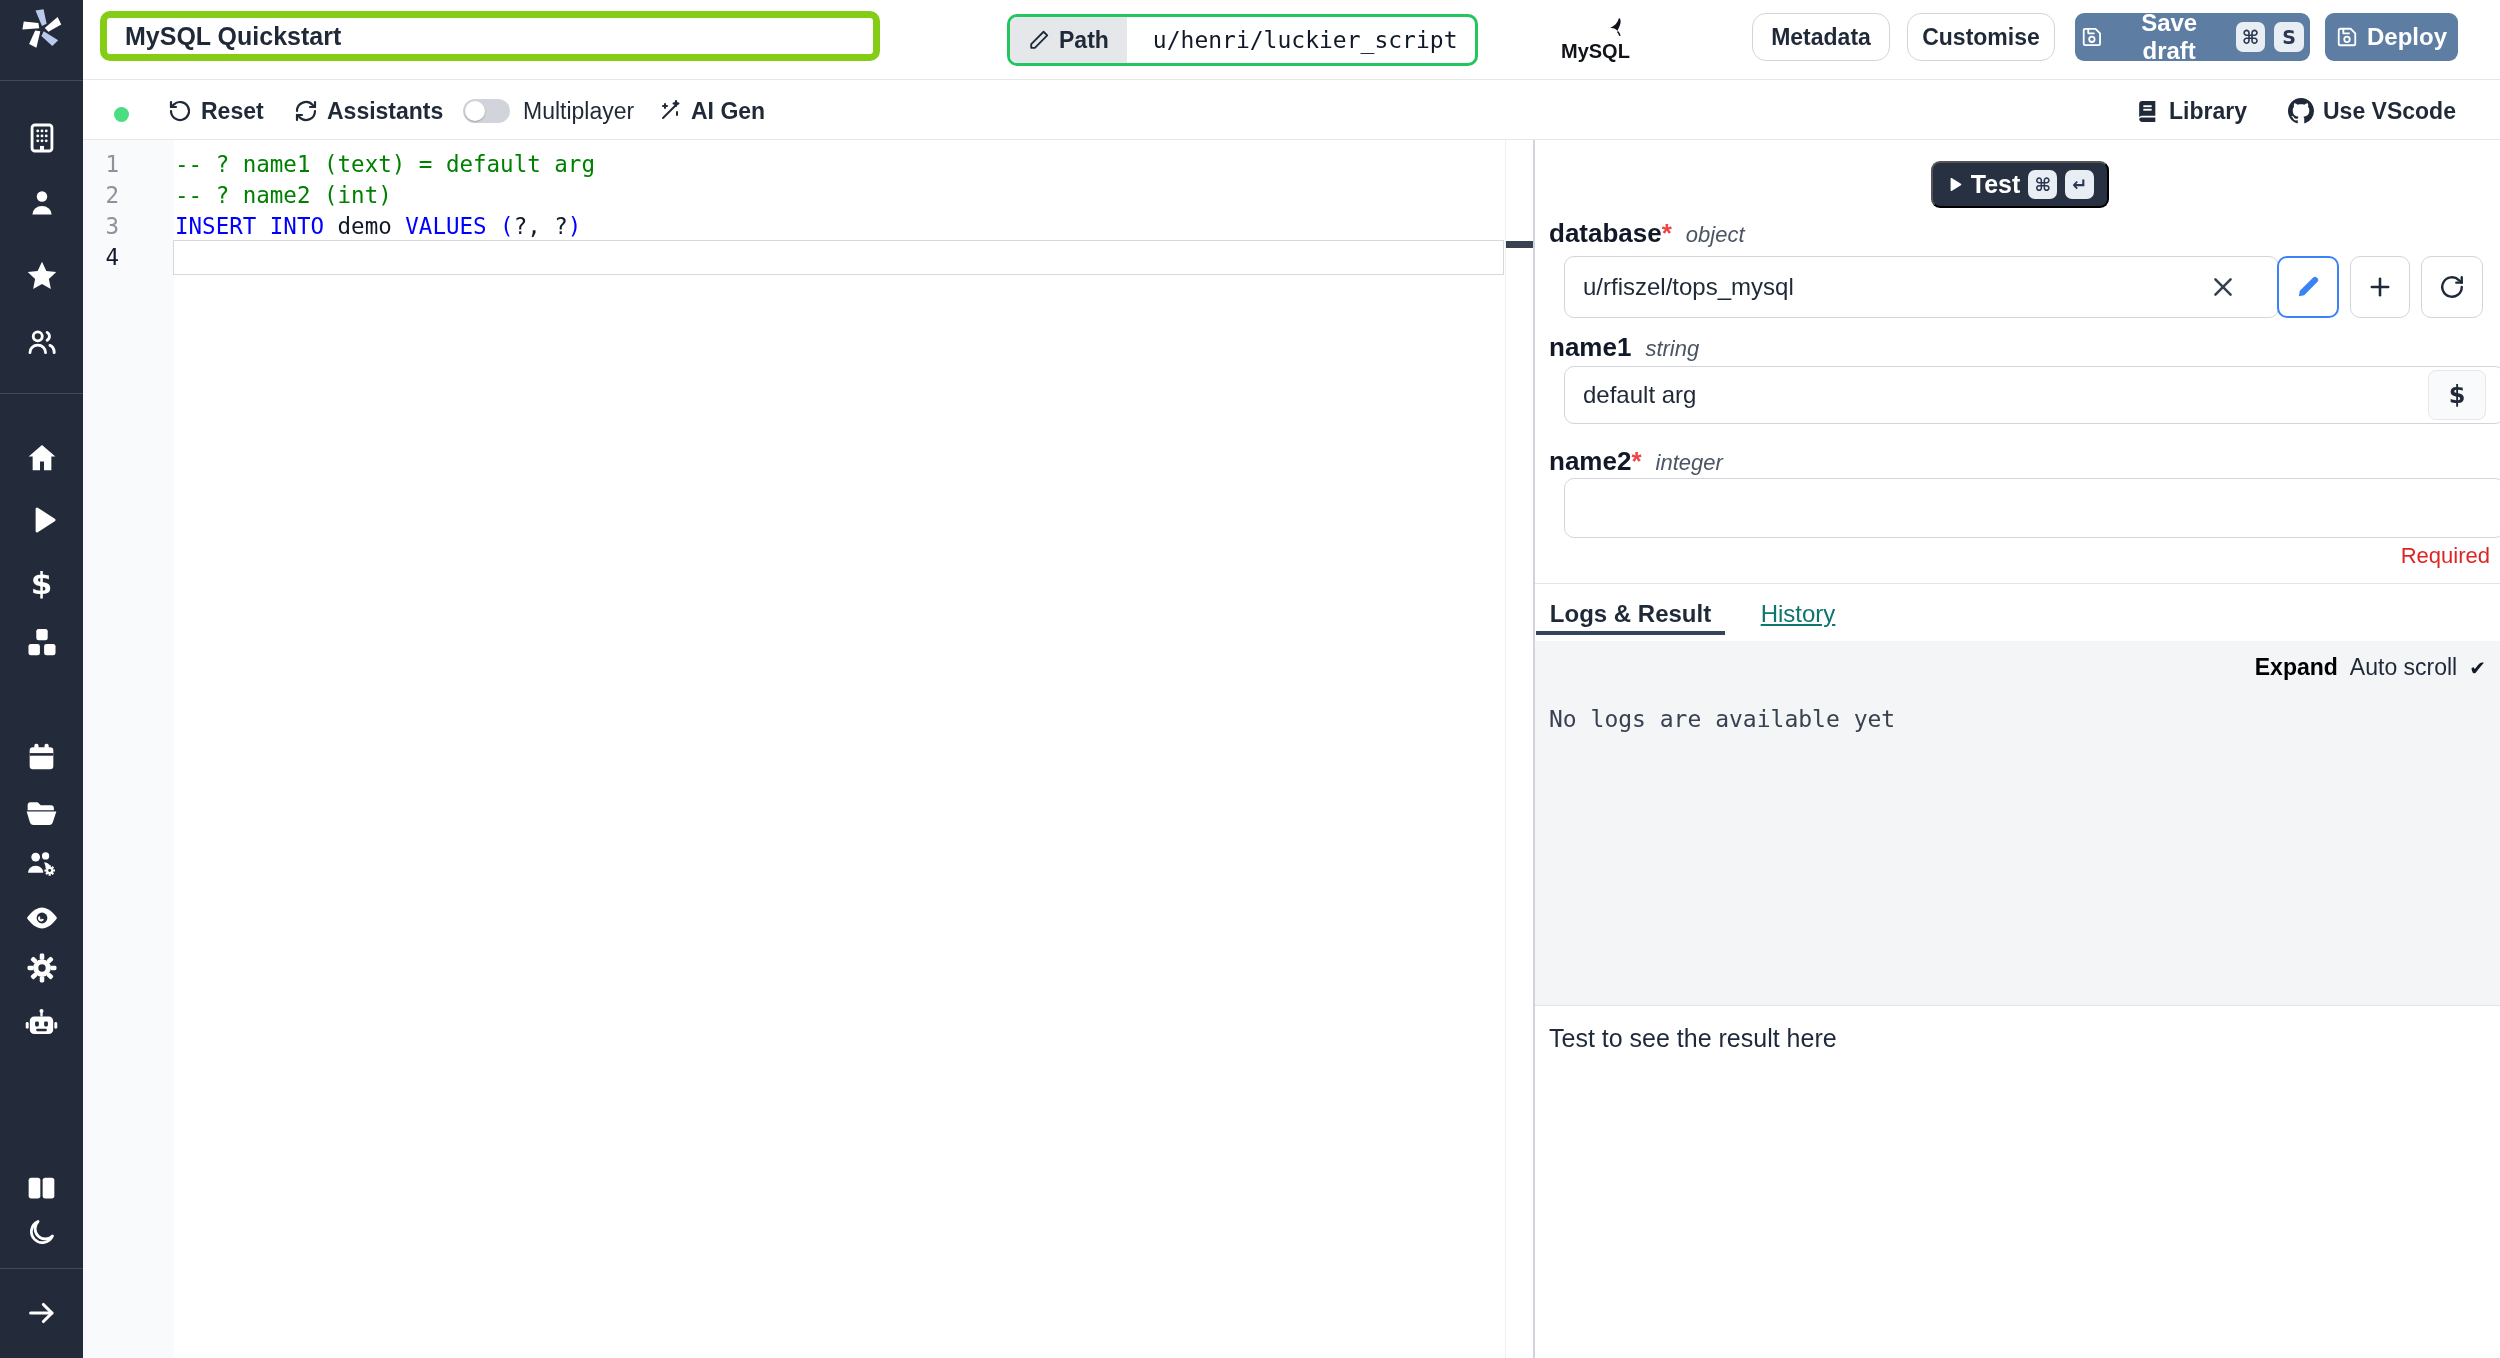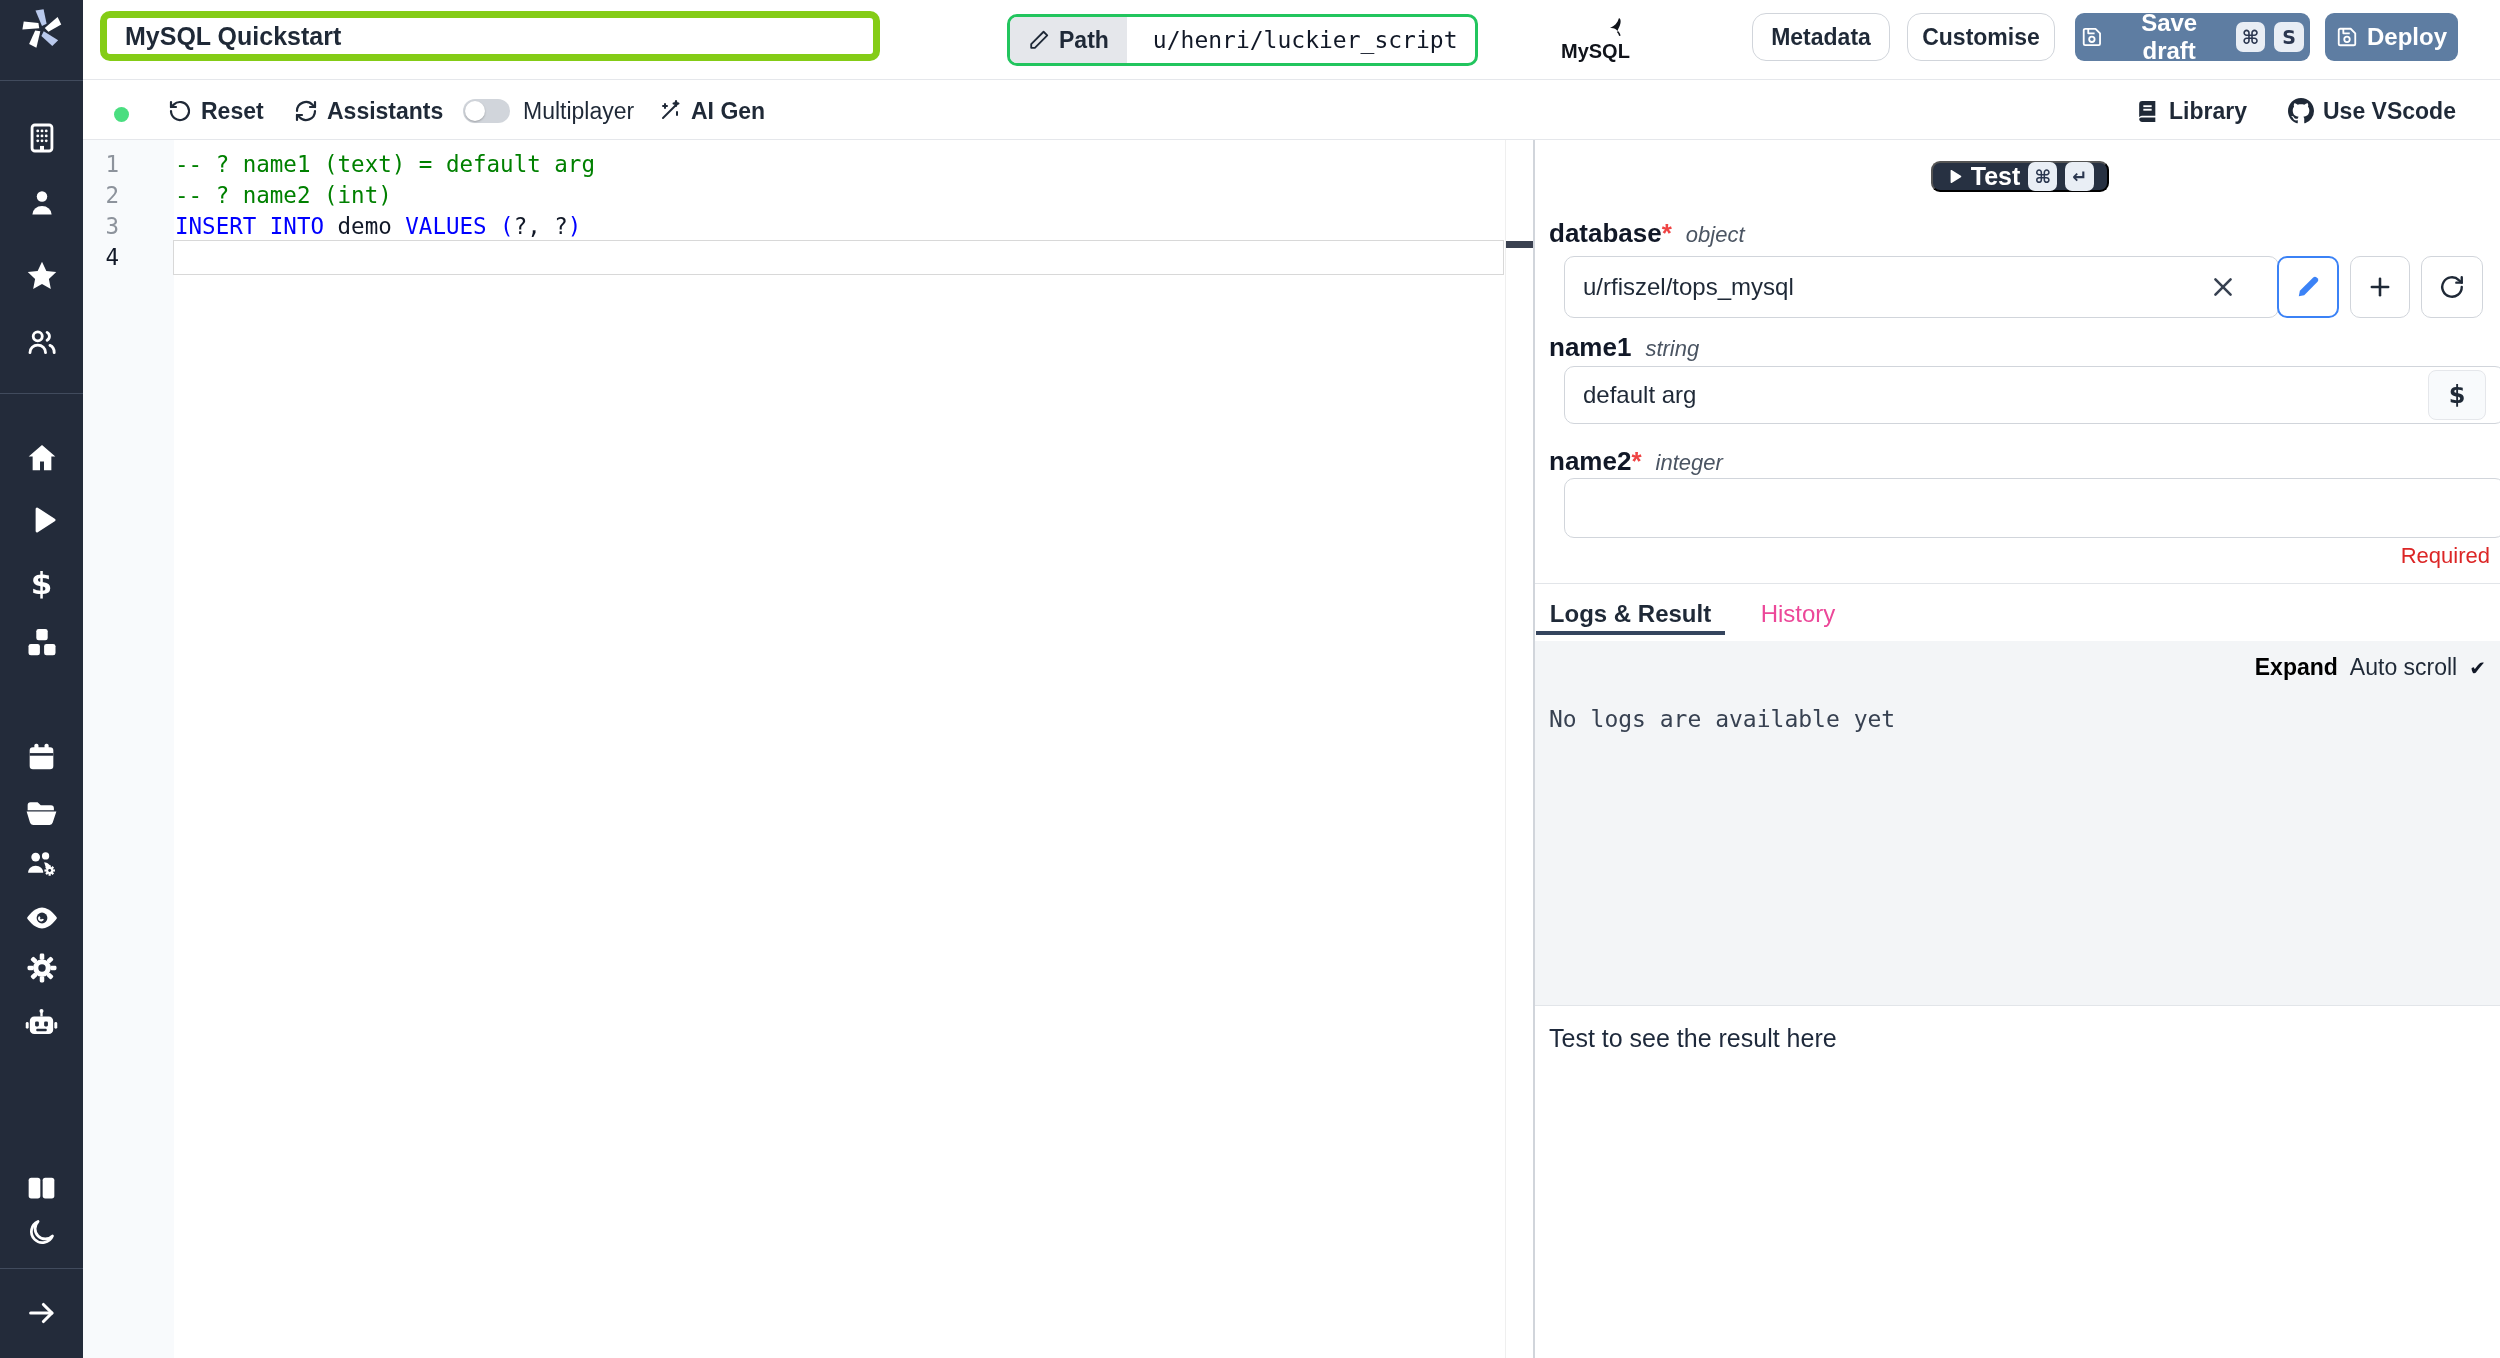--- a/index.html
+++ b/index.html
@@ -29,34 +29,34 @@
   .lnum{position:absolute;left:83px;width:36px;text-align:right;font:22.5px/33px "DejaVu Sans Mono",monospace;color:#8d939c;}
   .lnum.active{color:#111827;}
   .codeline{position:absolute;left:175px;white-space:pre;font:22.5px/33px "DejaVu Sans Mono",monospace;color:#111827;}
   .tok-comment{color:#008000;}
   .tok-kw{color:#0000ff;}
   .curline{position:absolute;left:173px;top:240px;width:1331px;height:35px;border:1px solid #d8d8d8;box-sizing:border-box;background:#fff;}
   .minimap{position:absolute;left:1505px;top:140px;width:28px;height:1218px;background:#fff;border-left:1px solid #efefef;box-sizing:border-box;}
   .minimap-mark{position:absolute;left:1506px;top:241px;width:27px;height:7px;background:#3a4150;}
   .vdivider{position:absolute;left:1533px;top:140px;width:2px;height:1218px;background:#d1d5db;}
   
-  .test-btn{position:absolute;left:1931px;top:161px;width:178px;height:31px;border-radius:9px;background:#273142;display:flex;align-items:center;justify-content:center;gap:8px;color:#fff;font:700 25px "Liberation Sans",sans-serif;}
+  .test-btn{position:absolute;left:1931px;top:161px;width:178px;height:47px;border-radius:9px;background:#273142;display:flex;align-items:center;justify-content:center;gap:8px;color:#fff;font:700 25px "Liberation Sans",sans-serif;}
   .test-btn .kbd{width:29px;height:29px;font-size:18px;}
   .field-label{position:absolute;left:1549px;display:flex;align-items:baseline;gap:14px;}
   .field-label .fname{font:700 26px "Liberation Sans",sans-serif;color:#111827;}
   .field-label .req{color:#ef4444;font:700 26px "Liberation Sans",sans-serif;}
   .field-label .ftype{font:italic 400 22px "Liberation Sans",sans-serif;color:#4b5563;}
   .f-input{position:absolute;box-sizing:border-box;border:1px solid #d1d5db;border-radius:10px;background:#fff;font:24px "Liberation Sans",sans-serif;color:#1f2937;padding:0 18px;outline:none;margin-left:15px;}
   .sq-btn{position:absolute;box-sizing:border-box;border:1px solid #d1d5db;border-radius:10px;background:#fff;display:flex;align-items:center;justify-content:center;}
   .sq-btn.blue{border:2px solid #3b82f6;}
   .dollar-btn{position:absolute;left:2428px;top:370px;width:58px;height:50px;box-sizing:border-box;background:#f8fafc;border:1px solid #e5e7eb;border-radius:8px;display:flex;align-items:center;justify-content:center;font:600 24px "DejaVu Sans",sans-serif;color:#1f2937;}
   .required-msg{position:absolute;left:1549px;top:543px;width:941px;text-align:right;font:22px "Liberation Sans",sans-serif;color:#dc2626;}
   .panel-hr{position:absolute;left:1535px;width:965px;height:1px;background:#e2e5e9;}
   .tab{position:absolute;top:594px;height:40px;display:flex;align-items:center;justify-content:center;font:600 24px "Liberation Sans",sans-serif;color:#1f2937;}
-  .tab.inactive{font-weight:500;color:#ec4899;}
+  .tab.inactive{font-weight:500;color:#0f766e;text-decoration:underline;}
   .tab-underline{position:absolute;left:1536px;top:631px;width:189px;height:4px;background:#35455e;}
   .logs-panel{position:absolute;left:1535px;top:641px;width:965px;height:364px;background:#f3f5f7;}
   .logs-top{position:absolute;right:14px;top:13px;display:flex;align-items:center;gap:12px;}
   .expand-lbl{font:700 23px "Liberation Sans",sans-serif;color:#000000;}
   .autoscroll-lbl{font:400 23px "Liberation Sans",sans-serif;color:#1f2937;}
   .check-glyph{font:20px "DejaVu Sans",sans-serif;color:#111827;}
   .logs-empty{position:absolute;left:14px;top:65px;font:23px "DejaVu Sans Mono",monospace;color:#374151;}
   .result-text{position:absolute;left:1549px;top:1024px;font:25px "Liberation Sans",sans-serif;color:#1e293b;}
   svg{display:block;}
 </style>

